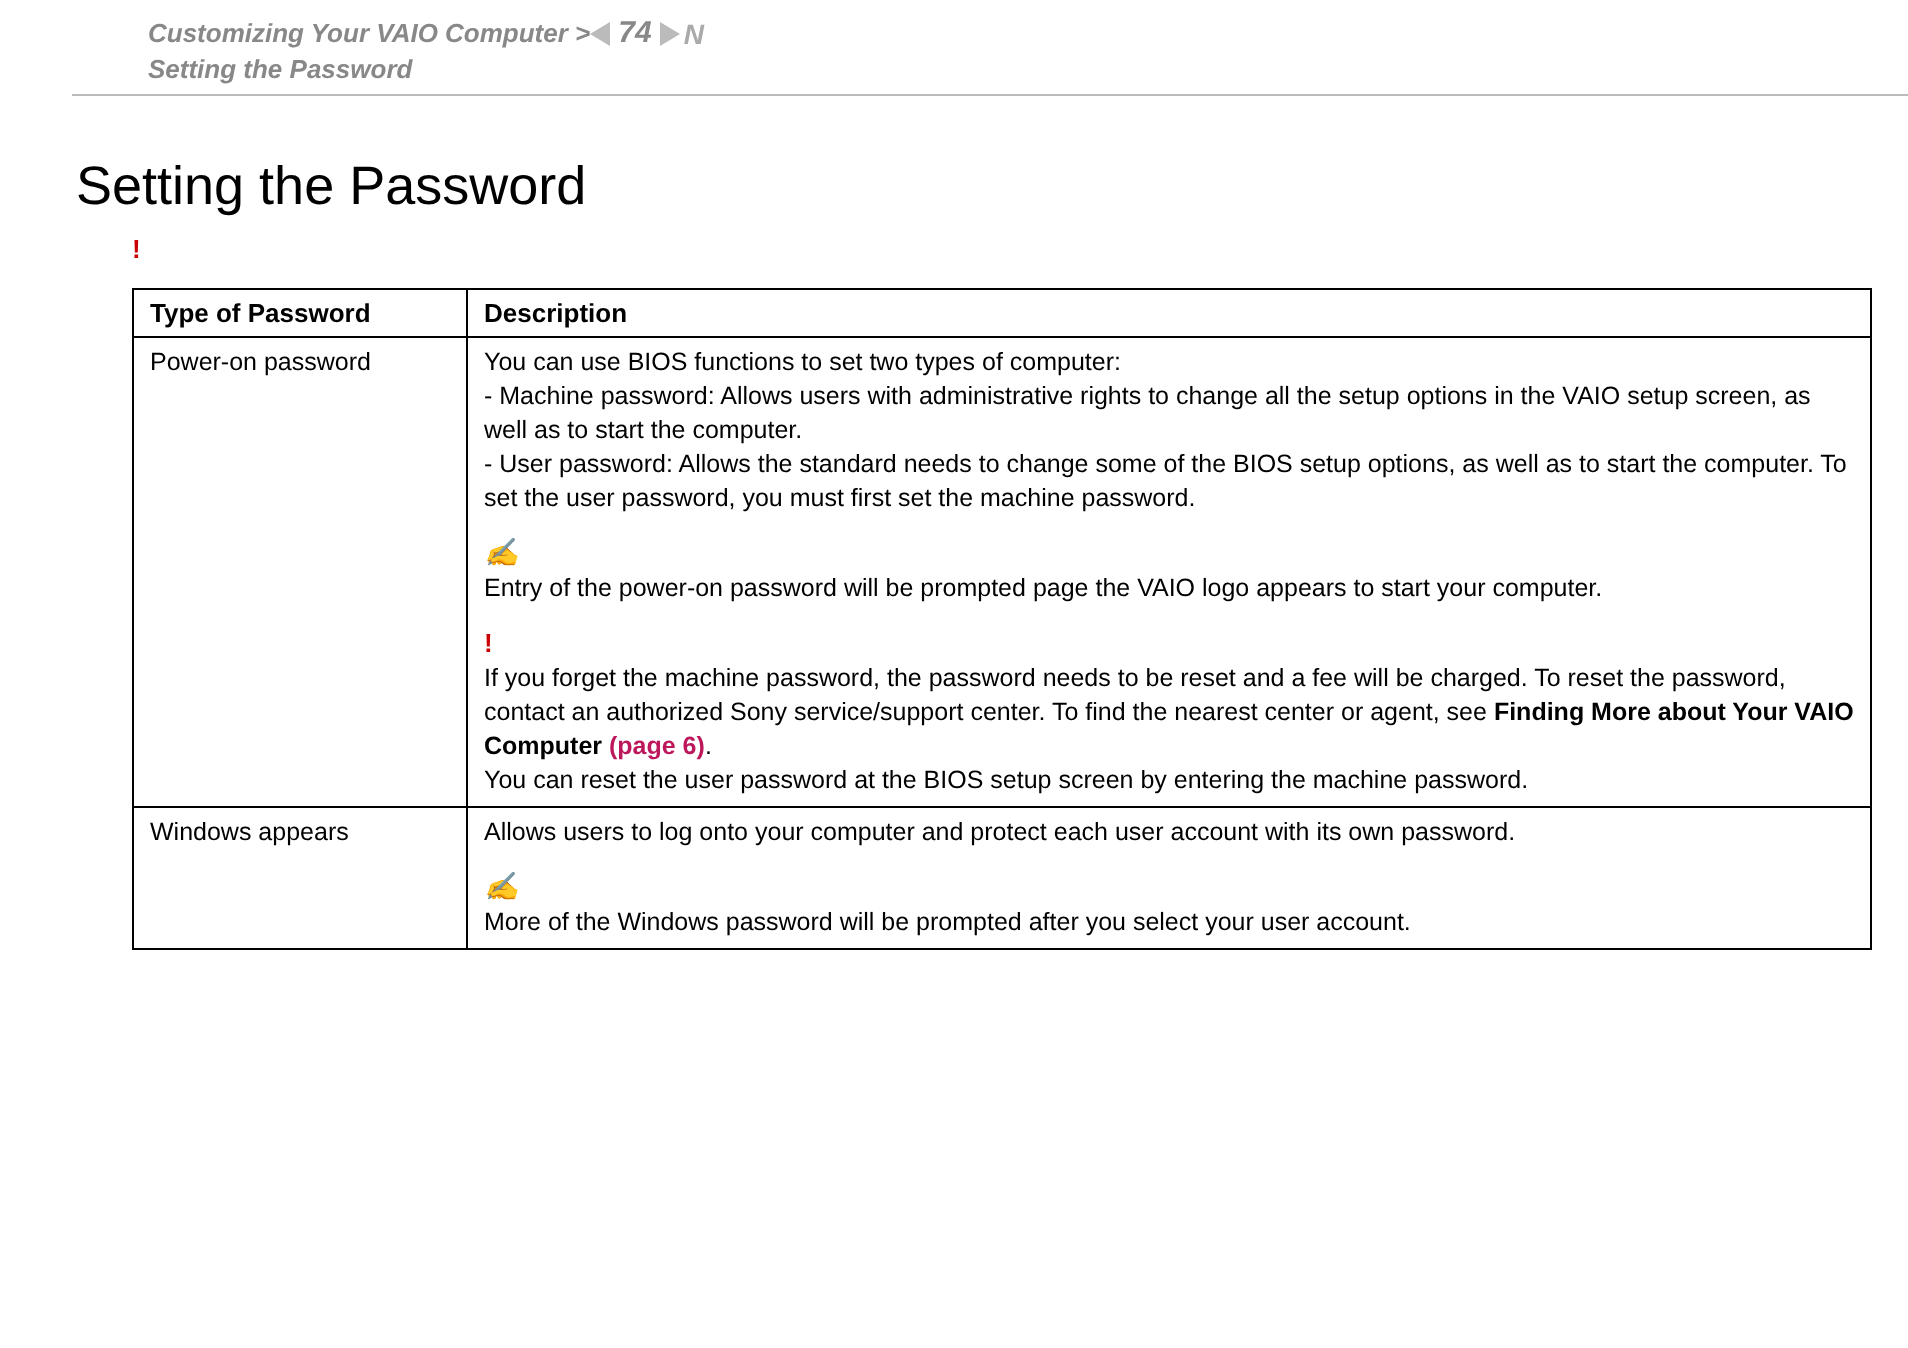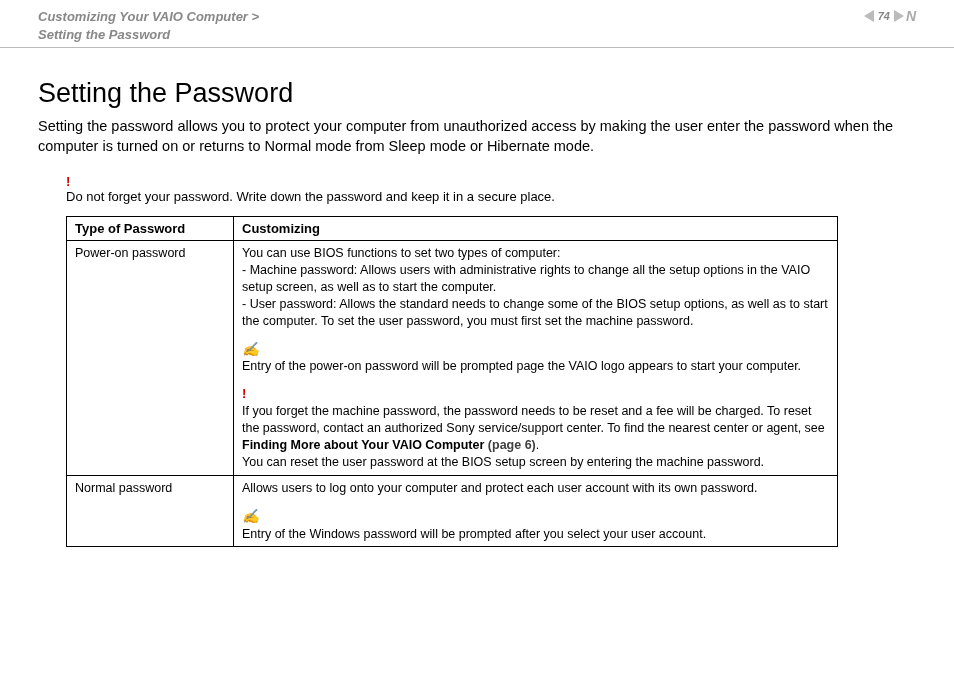--- a/index.html
+++ b/index.html
@@ -8,39 +8,39 @@
     font-family: Arial, Helvetica, sans-serif;
     background: #fff;
     color: #000;
     width: 954px;
     height: 674px;
     position: relative;
     overflow: hidden;
   }
   .header {
     display: flex;
-    justify-content: space-between;
     align-items: flex-start;
     padding: 8px 38px 4px 38px;
     border-bottom: 1px solid #bbb;
+    margin-left: 36px;
   }
   .breadcrumb {
     font-size: 13px;
     font-weight: bold;
     color: #888;
     font-style: italic;
     line-height: 1.35;
   }
   .pager {
     display: flex;
     align-items: center;
     gap: 4px;
   }
   .page-num {
-    font-size: 11px;
+    font-size: 15px;
     font-weight: bold;
     font-style: italic;
     color: #888;
   }
   .nav-btn {
     width: 0;
     height: 0;
     border-style: solid;
     cursor: pointer;
   }
@@ -77,21 +77,21 @@
     font-size: 13px;
     margin-bottom: 12px;
   }
   .exclaim {
     color: #c00;
     font-weight: bold;
     font-size: 13px;
   }
   table {
     border-collapse: collapse;
-    width: 772px;
+    width: 870px;
     margin-left: 28px;
     font-size: 13px;
   }
   th, td {
     border: 1px solid #000;
     padding: 4px 8px;
     text-align: left;
     vertical-align: top;
   }
   th {
@@ -104,21 +104,21 @@
   }
   .col-type { width: 150px; }
   .note-icon {
     color: #3a6ea5;
     font-weight: bold;
     font-style: italic;
     font-size: 14px;
     display: inline-block;
   }
   .link {
-    color: #404040;
+    color: #be185d;
     font-weight: bold;
   }
   .bold { font-weight: bold; }
   .cell-block { margin-top: 10px; }
 </style>
 </head>
 <body>
 
 <div class="header">
   <div class="breadcrumb">
@@ -128,32 +128,30 @@
   <div class="pager">
     <div class="nav-btn nav-prev"></div>
     <span class="page-num">74</span>
     <div class="nav-btn nav-next"></div>
     <span class="n-letter">N</span>
   </div>
 </div>
 
 <div class="content">
   <h1>Setting the Password</h1>
-  <p class="intro">Setting the password allows you to protect your computer from unauthorized access by making the user enter the password when the computer is turned on or returns to Normal mode from Sleep mode or Hibernate mode.</p>
 
   <div class="note-block">
     <span class="exclaim">!</span><br>
-    <span>Do not forget your password. Write down the password and keep it in a secure place.</span>
   </div>
 
   <table>
     <thead>
       <tr>
         <th class="col-type">Type of Password</th>
-        <th>Customizing</th>
+        <th>Description</th>
       </tr>
     </thead>
     <tbody>
       <tr>
         <td>Power-on password</td>
         <td>
           <div>You can use BIOS functions to set two types of computer:</div>
           <div><span>- Machine password: Allows users with administrative rights to change all the setup options in the VAIO setup screen, as well as to start the computer.</span></div>
           <div><span>- User password: Allows the standard needs to change some of the BIOS setup options, as well as to start the computer. To set the user password, you must first set the machine password.</span></div>
           <div class="cell-block">
@@ -161,24 +159,24 @@
             <span>Entry of the power-on password will be prompted page the VAIO logo appears to start your computer.</span>
           </div>
           <div class="cell-block">
             <span class="exclaim">!</span><br>
             <span>If you forget the machine password, the password needs to be reset and a fee will be charged. To reset the password, contact an authorized Sony service/support center. To find the nearest center or agent, see </span><span class="bold">Finding More about Your VAIO Computer </span><span class="link">(page 6)</span><span>.</span><br>
             <span>You can reset the user password at the BIOS setup screen by entering the machine password.</span>
           </div>
         </td>
       </tr>
       <tr>
-        <td>Normal password</td>
+        <td>Windows appears</td>
         <td>
           <div>Allows users to log onto your computer and protect each user account with its own password.</div>
           <div class="cell-block">
             <span class="note-icon">✍</span><br>
-            <span>Entry of the Windows password will be prompted after you select your user account.</span>
+            <span>More of the Windows password will be prompted after you select your user account.</span>
           </div>
         </td>
       </tr>
     </tbody>
   </table>
 </div>
 
 </body></html>

